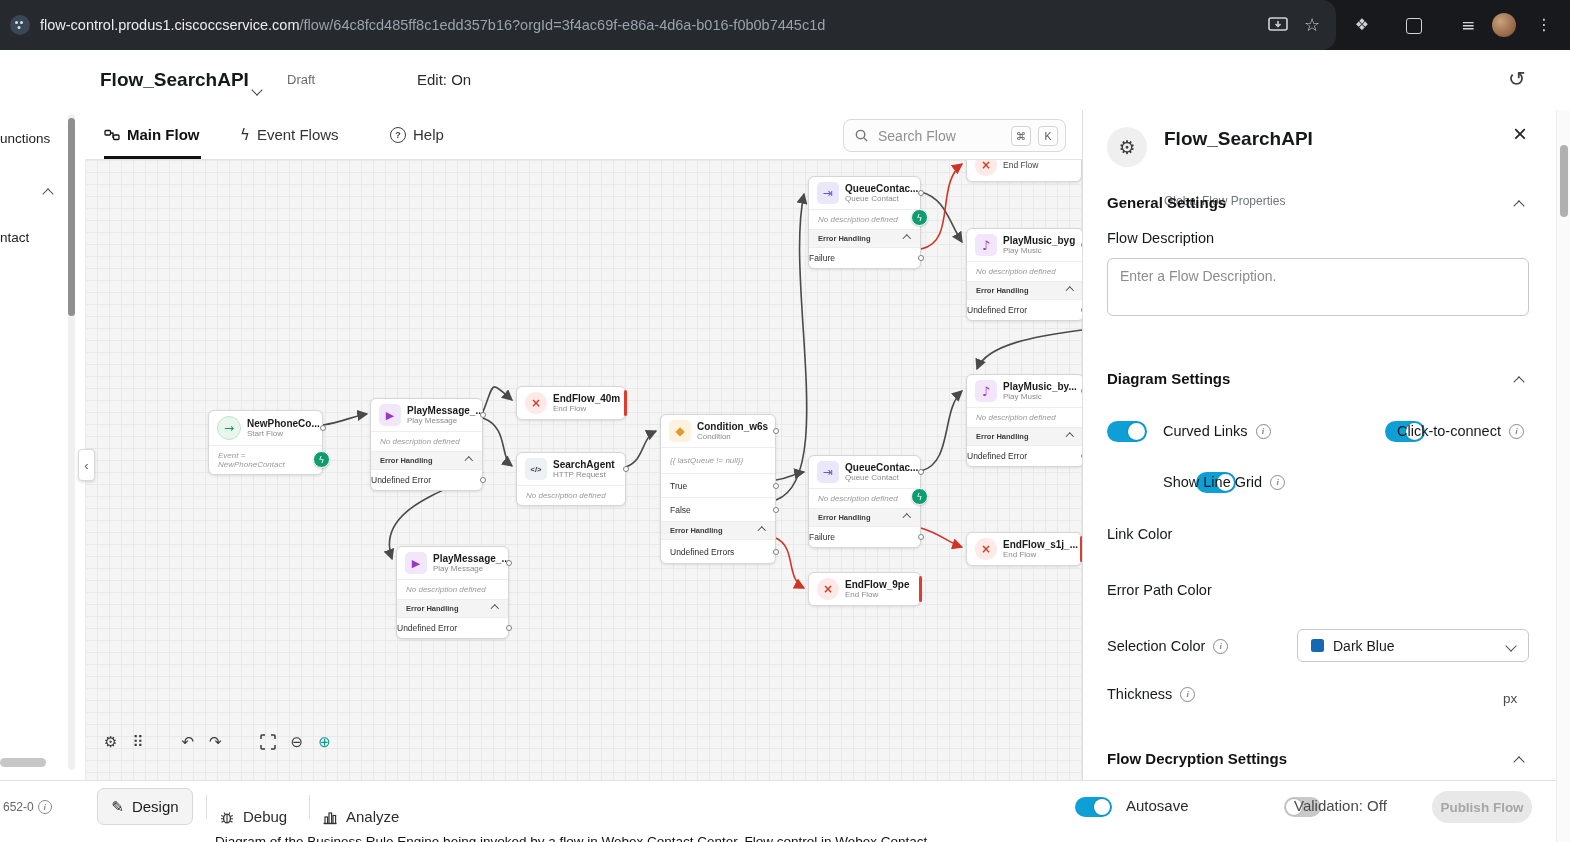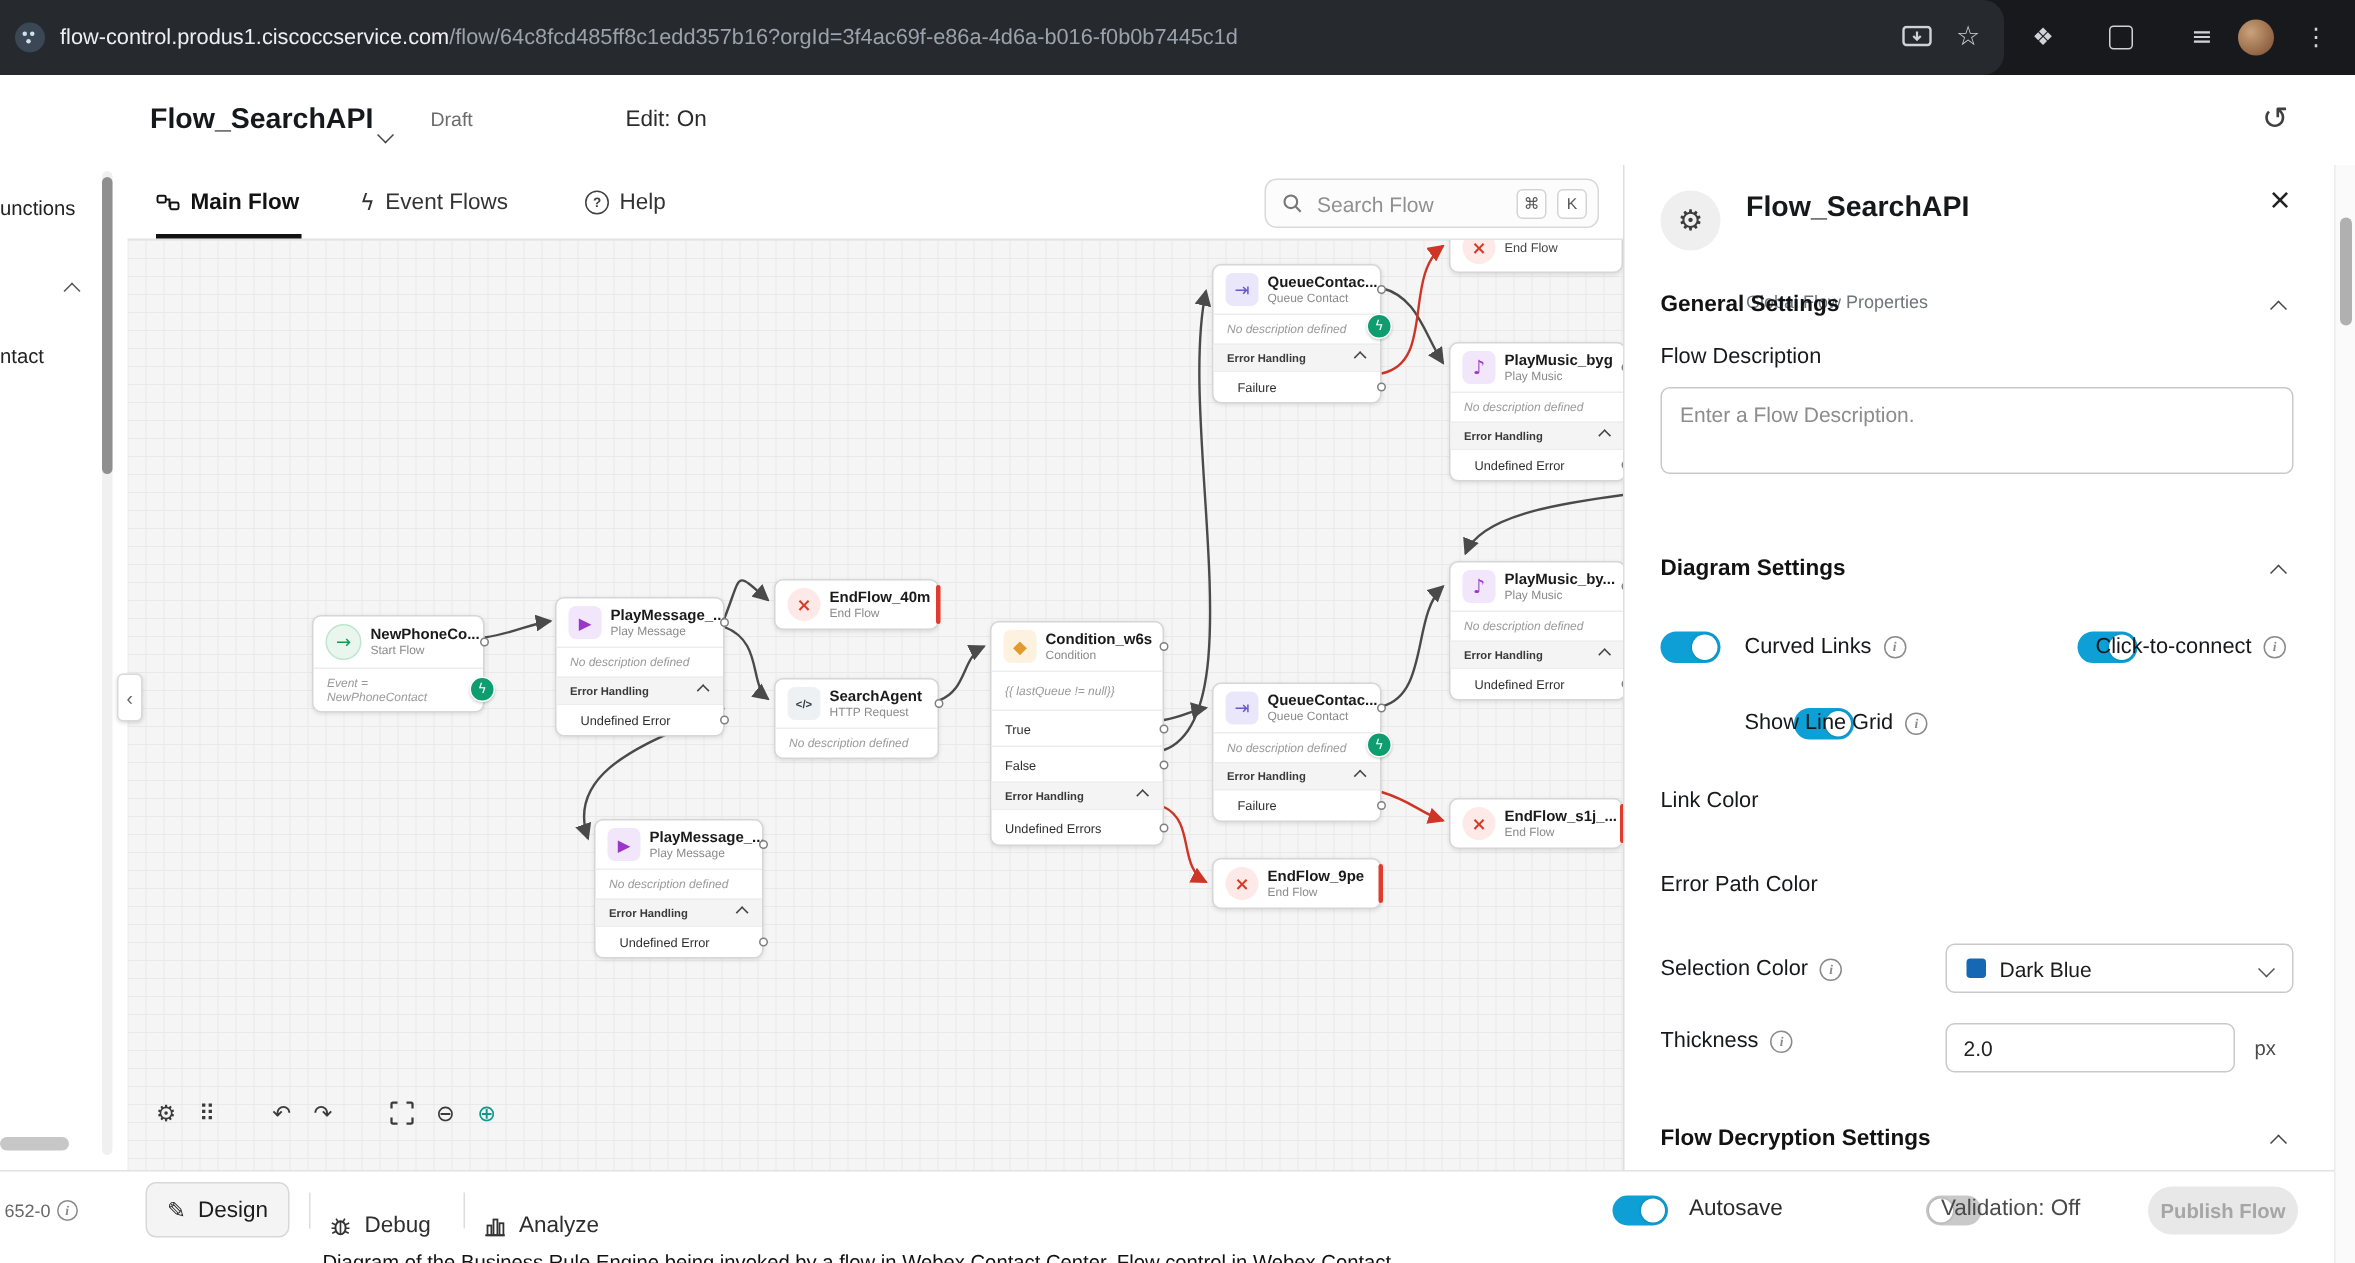--- a/index.html
+++ b/index.html
@@ -91,21 +91,21 @@
   .nicon.queue{background:#ebe7fa;color:#6a57c9;font-size:12px;}
   .nicon.music{background:#f2e6fa;color:#9a36c9;font-size:13px;}
   .nt{display:flex;flex-direction:column;min-width:0;}
   .ntt{font-size:10px;font-weight:700;color:#1a1a1a;white-space:nowrap;}
   .nts{font-size:8px;color:#8a8a8a;white-space:nowrap;}
   .pt{font-size:8.5px;color:#444;}
   .nd{padding:5px 9px;border-top:1px solid #ededed;font-size:8px;font-style:italic;color:#9a9a9a;}
   .ns{padding:4px 9px;border-top:1px solid #ededed;font-size:7.5px;font-weight:700;color:#3a3a3a;background:#f4f4f4;
      display:flex;align-items:center;justify-content:space-between;}
   .ns .chev{width:4.5px;height:4.5px;border-width:1.2px;margin-right:2px;}
-  .nr{padding:5px 16px;border-top:1px solid #ededed;font-size:8.5px;color:#2e2e2e;position:relative;}
+  .nr{padding:5px 0;border-top:1px solid #ededed;font-size:8.5px;color:#2e2e2e;position:relative;}
   .cond .nd{padding:8px 9px;}
   .cond .nr{padding:6.5px 9px;}
   .nr::after,.nh.outdot::after{content:"";position:absolute;right:-3.5px;top:50%;transform:translateY(-50%);
      width:6px;height:6px;border-radius:50%;background:#fff;border:1.2px solid #7f7f7f;box-sizing:border-box;}
   .rededge{position:absolute;right:-2px;top:3px;bottom:3px;width:3px;background:#e23b2e;border-radius:2px;}
   .bolt{position:absolute;width:15px;height:15px;border-radius:50%;background:#0e9d6e;color:#fff;border:1.5px solid #fff;
      display:flex;align-items:center;justify-content:center;font-size:9px;z-index:6;
      font-family:"DejaVu Sans",sans-serif;box-shadow:0 1px 2px rgba(0,0,0,.2);}
 
   
@@ -461,21 +461,20 @@
   <div class="sel" style="left:214px;top:519px;">
     <span class="swatch" style="background-color: rgb(22, 104, 181);"></span>
     <span class="sval">Dark Blue</span>
     <span class="chev down"></span>
   </div>
 
   <div class="plbl" style="left:24px;top:576px;">
     <span>Thickness</span>
       <span class="info">i</span>
   </div>
-  <input class="inp" style="left: 214px; top: 572px;" value="2.0">
   <span id="px-unit">px</span>
 
   <div class="psec" style="top:640px;">Flow Decryption Settings</div>
   <span class="psec-chev chev up" style="top:648px;"></span>
 </div>
 
 <div id="footer">
   <div id="version">
     <span>652-0</span>
       <span class="info" style="width:12px;height:12px;">i</span>

